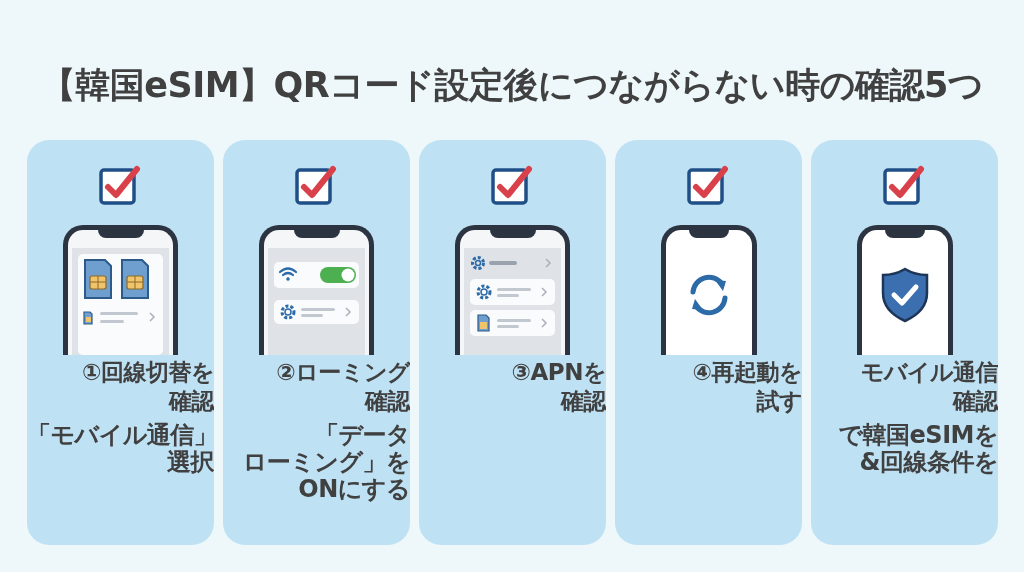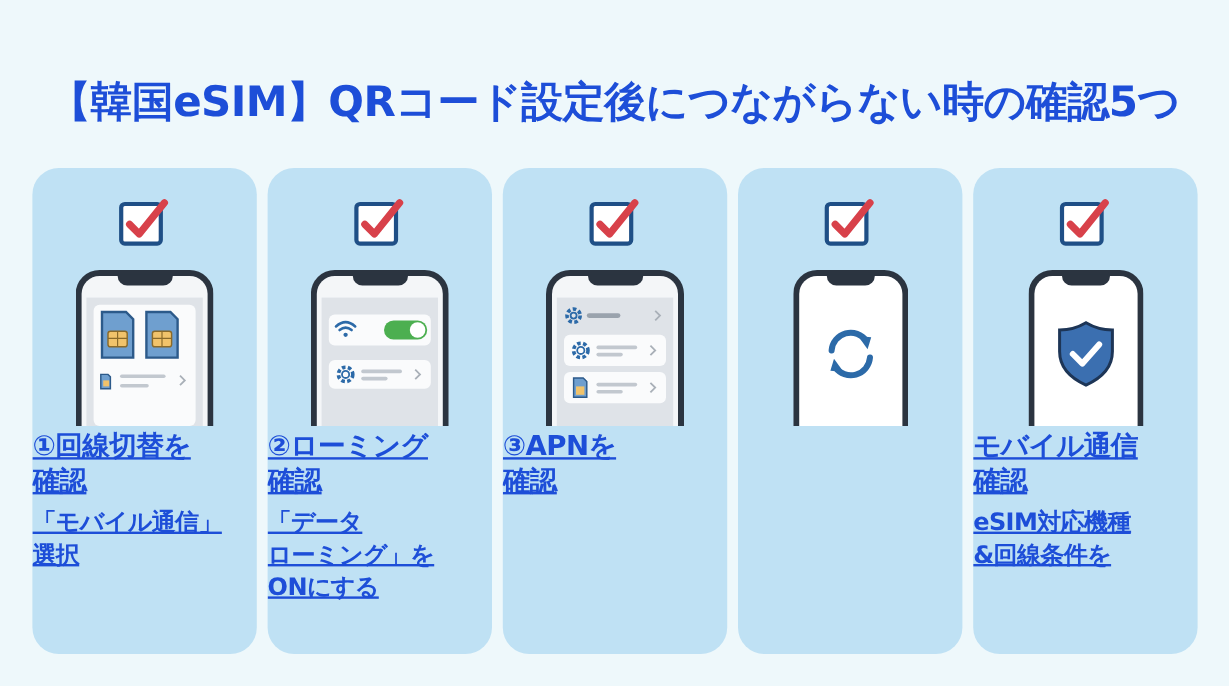--- a/index.html
+++ b/index.html
@@ -5,45 +5,45 @@
     html, body { margin: 0; padding: 0; }
     body {
       width: 1024px; height: 572px; overflow: hidden;
       background: #eef8fb;
       font-family: "DejaVu Sans", "Liberation Sans", sans-serif;
       position: relative;
     }
     .title {
       position: absolute; left: 0; top: 62px; width: 1024px;
       text-align: center; font-size: 35px; font-weight: bold;
-      color: #1d4ed8; letter-spacing: -0.5px; white-space: nowrap;
+      color: #404040; letter-spacing: -0.5px; white-space: nowrap;
     }
     .cards { position: absolute; left: 27px; top: 140px; display: flex; gap: 9px; }
     .card {
       width: 187px; height: 405px; background: #bfe1f4;
       border-radius: 22px; position: relative; overflow: hidden;
     }
     .checkbox { position: absolute; left: 71px; top: 23px; width: 44px; height: 44px; }
     .phone {
       position: absolute; left: 36px; top: 85px; width: 115px; height: 130px;
       border: 5px solid #2b3440; border-bottom: none;
       border-radius: 20px 20px 0 0; background: #f4f6f8; box-sizing: border-box;
     }
     .notch {
       position: absolute; left: 50%; top: -1px; transform: translateX(-50%);
       width: 46px; height: 9px; background: #2b3440; border-radius: 0 0 8px 8px;
     }
     .screen-inner { position: absolute; left: 4px; right: 4px; top: 18px; bottom: 0; background: #dfe3e8; }
     .panel { position: absolute; background: #fafbfc; border-radius: 5px; }
     .text-block {
       position: absolute; left: 0; top: 218px; width: 100%;
-      text-align: left; font-weight: bold; color: #1d4ed8; text-decoration: underline;
+      text-align: right; font-weight: bold; color: #404040;
     }
     .heading { font-size: 23px; line-height: 29px; letter-spacing: -0.5px; }
-    .desc { font-size: 20px; line-height: 27px; margin-top: 6px; letter-spacing: -0.5px; }
+    .desc { font-size: 24px; line-height: 27px; margin-top: 6px; letter-spacing: -0.5px; }
     .heading span, .desc span { display: block; white-space: nowrap; }
   </style>
 </head>
 <body>
 
 <div class="title">【韓国eSIM】QRコード設定後につながらない時の確認5つ</div>
 
 <div class="cards">
 
   <div class="card">
@@ -176,20 +176,24 @@
     <div class="phone" style="left:46px;width:96px;background:#fff;">
       <div class="notch" style="width:40px;"></div>
       <svg width="50" height="50" viewBox="0 0 50 50" style="position:absolute;left:18px;top:40px;">
         <path d="M9 22 A16 16 0 0 1 38 14" fill="none" stroke="#2c6aa8" stroke-width="5" stroke-linecap="round"></path>
         <path d="M31 10 L42 11 L39 21 Z" fill="#2c6aa8"></path>
         <path d="M41 28 A16 16 0 0 1 12 36" fill="none" stroke="#2c6aa8" stroke-width="5" stroke-linecap="round"></path>
         <path d="M19 40 L8 39 L11 29 Z" fill="#2c6aa8"></path>
       </svg>
     </div>
     <div class="text-block">
+      <div class="heading">
+        <span>④再起動を</span>
+        <span>試す</span>
+      </div>
     </div>
   </div>
 
   <div class="card">
     <svg class="checkbox" viewBox="0 0 44 44">
       <rect x="3" y="7" width="33" height="33" rx="3" fill="#fff" stroke="#1f4f86" stroke-width="3.5"></rect>
       <path d="M10 24 L18 32 L39 6" fill="none" stroke="#d8414a" stroke-width="6" stroke-linecap="round" stroke-linejoin="round"></path>
     </svg>
     <div class="phone" style="left:46px;width:96px;background:#fff;">
       <div class="notch" style="width:40px;"></div>
@@ -197,19 +201,19 @@
         <path d="M26 4 Q36 10 48 10 V28 Q48 46 26 56 Q4 46 4 28 V10 Q16 10 26 4 Z" fill="#3b6fb0" stroke="#1d3556" stroke-width="2.5"></path>
         <path d="M15 30 L23 38 L37 22" fill="none" stroke="#fff" stroke-width="5" stroke-linecap="round" stroke-linejoin="round"></path>
       </svg>
     </div>
     <div class="text-block">
       <div class="heading">
         <span>モバイル通信</span>
         <span>確認</span>
       </div>
       <div class="desc">
-        <span>eSIM対応機種</span>
+        <span>で韓国eSIMを</span>
         <span>&amp;回線条件を</span>
       </div>
     </div>
   </div>
 
 </div>
 
 </body></html>

